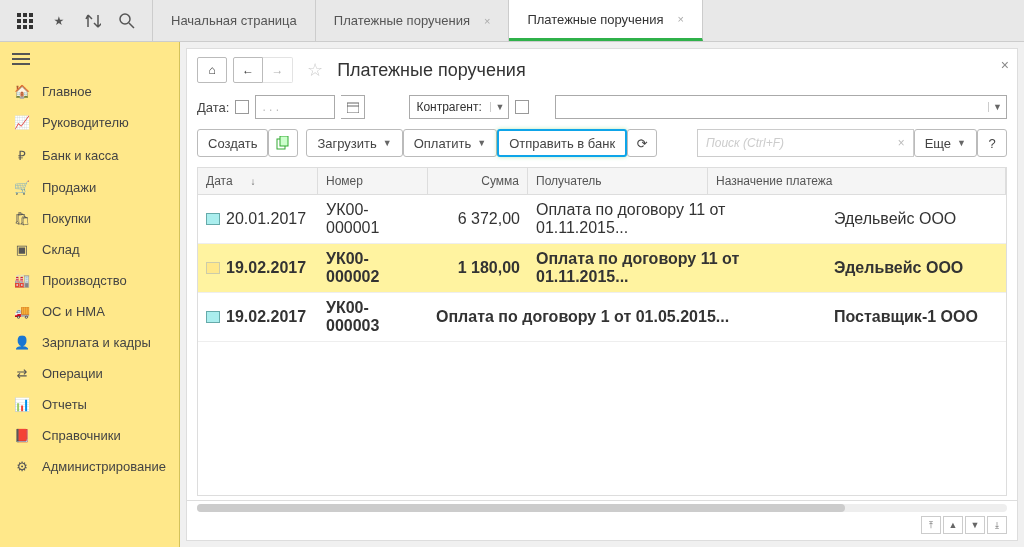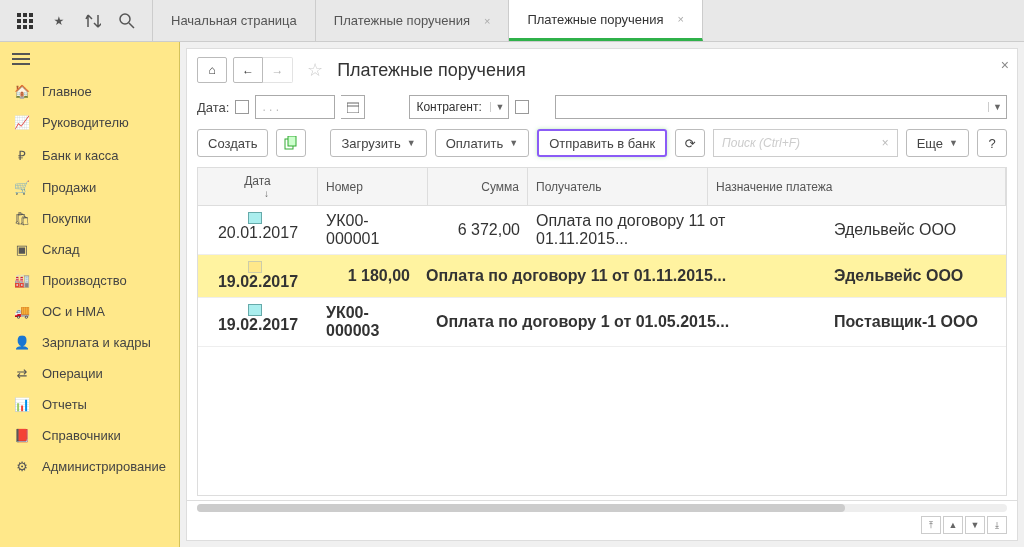--- a/index.html
+++ b/index.html
@@ -28,31 +28,31 @@
 .page-title { font-size: 18px; font-weight: normal; margin-left: 8px; }
 .content-close { position: absolute; right: 8px; top: 8px; color: #888; cursor: pointer; font-size: 14px; }
 .filter-row { display: flex; align-items: center; padding: 4px 10px; gap: 6px; }
 .filter-label { font-size: 13px; color: #444; }
 .chk { width: 14px; height: 14px; border: 1px solid #999; background: #fff; }
 .date-input { width: 80px; height: 24px; border: 1px solid #aaa; display: flex; align-items: center; padding: 0 6px; color: #bbb; font-size: 12px; }
 .date-btn { width: 24px; height: 24px; border: 1px solid #aaa; border-left: none; display: flex; align-items: center; justify-content: center; cursor: pointer; }
 .combo { height: 24px; border: 1px solid #aaa; display: flex; align-items: center; background: #fff; margin-left: 20px; }
 .combo-text { padding: 0 6px; flex: 1; font-size: 12px; }
 .combo-arrow { width: 18px; border-left: 1px solid #ccc; display: flex; align-items: center; justify-content: center; color: #666; font-size: 9px; cursor: pointer; }
-.toolbar-row { display: flex; align-items: flex-end; padding: 6px 10px; gap: 8px; }
+.toolbar-row { display: flex; align-items: flex-end; padding: 6px 10px; }
 .btn { height: 28px; border: 1px solid #bbb; background: #fff; border-radius: 3px; padding: 0 10px; display: flex; align-items: center; cursor: pointer; font-size: 13px; color: #444; gap: 4px; }
 .btn.icon-only { padding: 0; width: 30px; justify-content: center; }
 .btn .arrow { font-size: 9px; color: #666; margin-left: 2px; }
-.btn.highlight { border: 2px solid #8b5cf6; box-shadow: 0 0 4px rgba(80,200,80,0.4); }
-.search-box { flex: 1; height: 28px; border: 1px solid #ccc; display: flex; align-items: center; padding: 0 8px; color: #ccc; font-size: 12px; font-style: italic; }
+.btn.highlight { border: 2px solid #0ea5e9; box-shadow: 0 0 4px rgba(80,200,80,0.4); }
+.search-box { flex: 1; height: 28px; border: 1px solid #ccc; display: flex; align-items: center; padding: 0 8px; color: #ccc; font-size: 12px; font-style: italic; margin-left: 40px; }
 .search-clear { color: #bbb; cursor: pointer; margin-left: auto; }
 .table-wrap { flex: 1; overflow: hidden; margin: 4px 10px; border: 1px solid #ddd; display: flex; flex-direction: column; }
 .thead { display: flex; background: #f5f5f5; border-bottom: 1px solid #ddd; }
 .th { padding: 6px 8px; border-right: 1px solid #ddd; font-size: 12px; color: #555; display: flex; align-items: center; }
-.col-date { width: 120px; flex-direction: column; }
+.col-date { width: 120px; }
 .col-num { width: 110px; }
 .col-sum { width: 100px; text-align: right; justify-content: flex-end; }
 .col-purpose { flex: 1; }
 .col-recipient { width: 180px; }
 .tbody { flex: 1; overflow: auto; }
 .tr { display: flex; border-bottom: 1px solid #eee; }
 .tr.selected { background: #fff3a0; font-weight: bold; }
 .tr.bold { font-weight: bold; }
 .td { padding: 6px 8px; font-size: 16px; display: flex; align-items: center; }
 .td.col-sum { justify-content: flex-end; }
@@ -263,20 +263,21 @@
           <div class="td col-num">УК00-000001</div>
           <div class="td col-sum">6 372,00</div>
           <div class="td col-purpose">Оплата по договору 11 от 01.11.2015...</div>
           <div class="td col-recipient">Эдельвейс ООО</div>
         </div>
         <div class="tr selected">
           <div class="td col-date">
               <span class="row-icon yellow"></span>
               <span>19.02.2017</span>
             </div>
+          <div class="td col-num">УК00-000002</div>
           <div class="td col-sum">1 180,00</div>
           <div class="td col-purpose">Оплата по договору 11 от 01.11.2015...</div>
           <div class="td col-recipient">Эдельвейс ООО</div>
         </div>
         <div class="tr bold">
           <div class="td col-date">
               <span class="row-icon"></span>
               <span>19.02.2017</span>
             </div>
           <div class="td col-num">УК00-000003</div>

